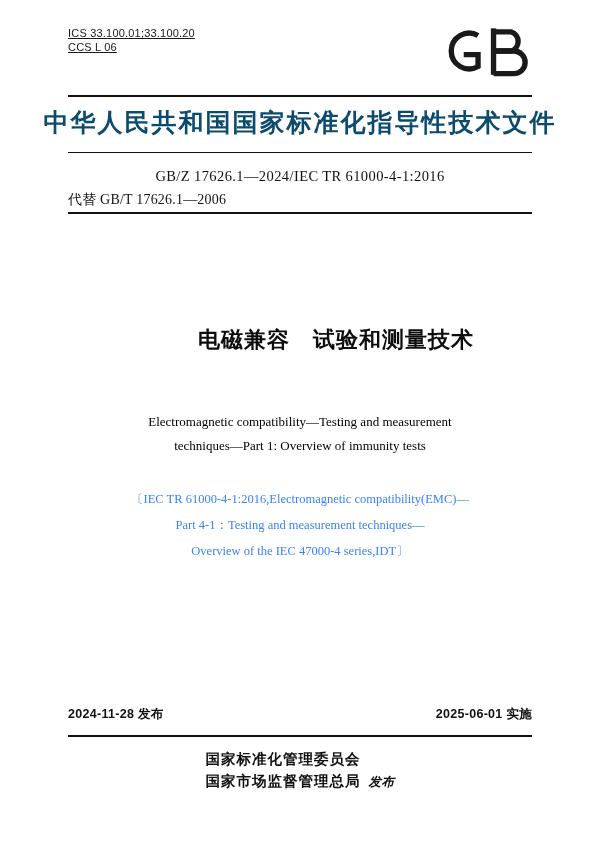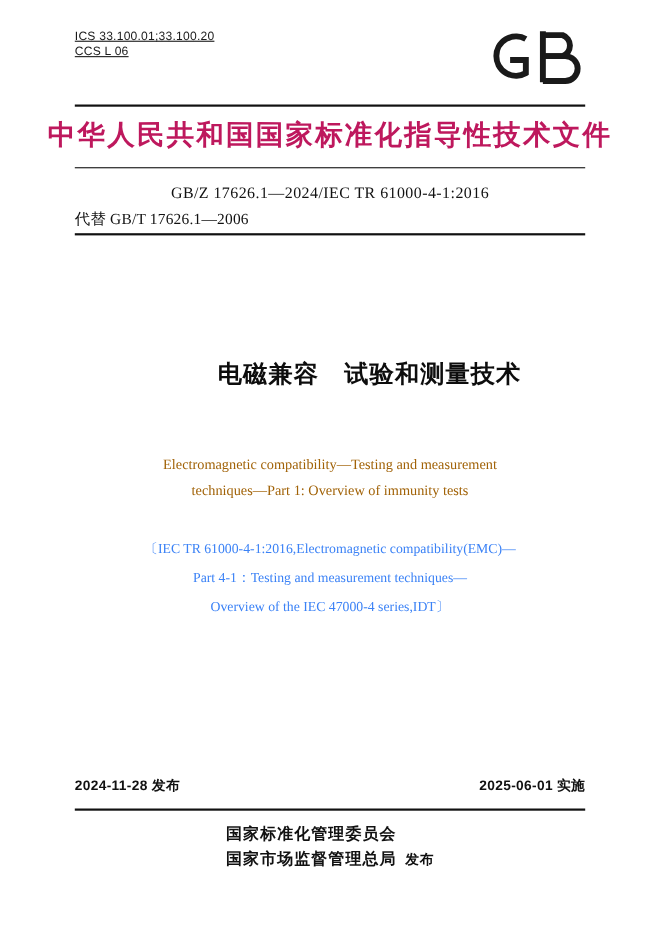--- a/index.html
+++ b/index.html
@@ -67,21 +67,21 @@
   .doc-kind {
     position: absolute;
     left: 0;
     top: 106px;
     width: 600px;
     text-align: center;
     font-family: "Liberation Serif", serif;
     font-weight: bold;
     font-size: 25px;
     letter-spacing: 2px;
-    color: #be185d;
+    color: #0c4a6e;
   }
 
   .std-no {
     position: absolute;
     left: 68px;
     top: 168px;
     width: 464px;
     text-align: center;
     font-family: "Liberation Serif", serif;
     font-weight: normal;
@@ -119,21 +119,21 @@
   
   .en-title {
     position: absolute;
     left: 100px;
     top: 410px;
     width: 400px;
     text-align: center;
     font-family: "Liberation Serif", serif;
     font-size: 13px;
     line-height: 24px;
-    color: #a16207;
+    color: #000000;
   }
 
   
   .src-note {
     position: absolute;
     left: 80px;
     top: 486px;
     width: 440px;
     text-align: center;
     font-family: "Liberation Serif", serif;
@@ -171,20 +171,21 @@
   }
   .issuer .issue-line {
     display: inline-block;
     text-align: center;
   }
   .issuer .publish {
     font-size: 12.5px;
     font-weight: bold;
     letter-spacing: 0.5px;
     padding-left: 8px;
+    font-style: italic;
   }
 </style>
 </head>
 <body>
 
 <div class="page">
 
   <div class="header">
     <div class="codes">
       <div>ICS 33.100.01;33.100.20</div>

